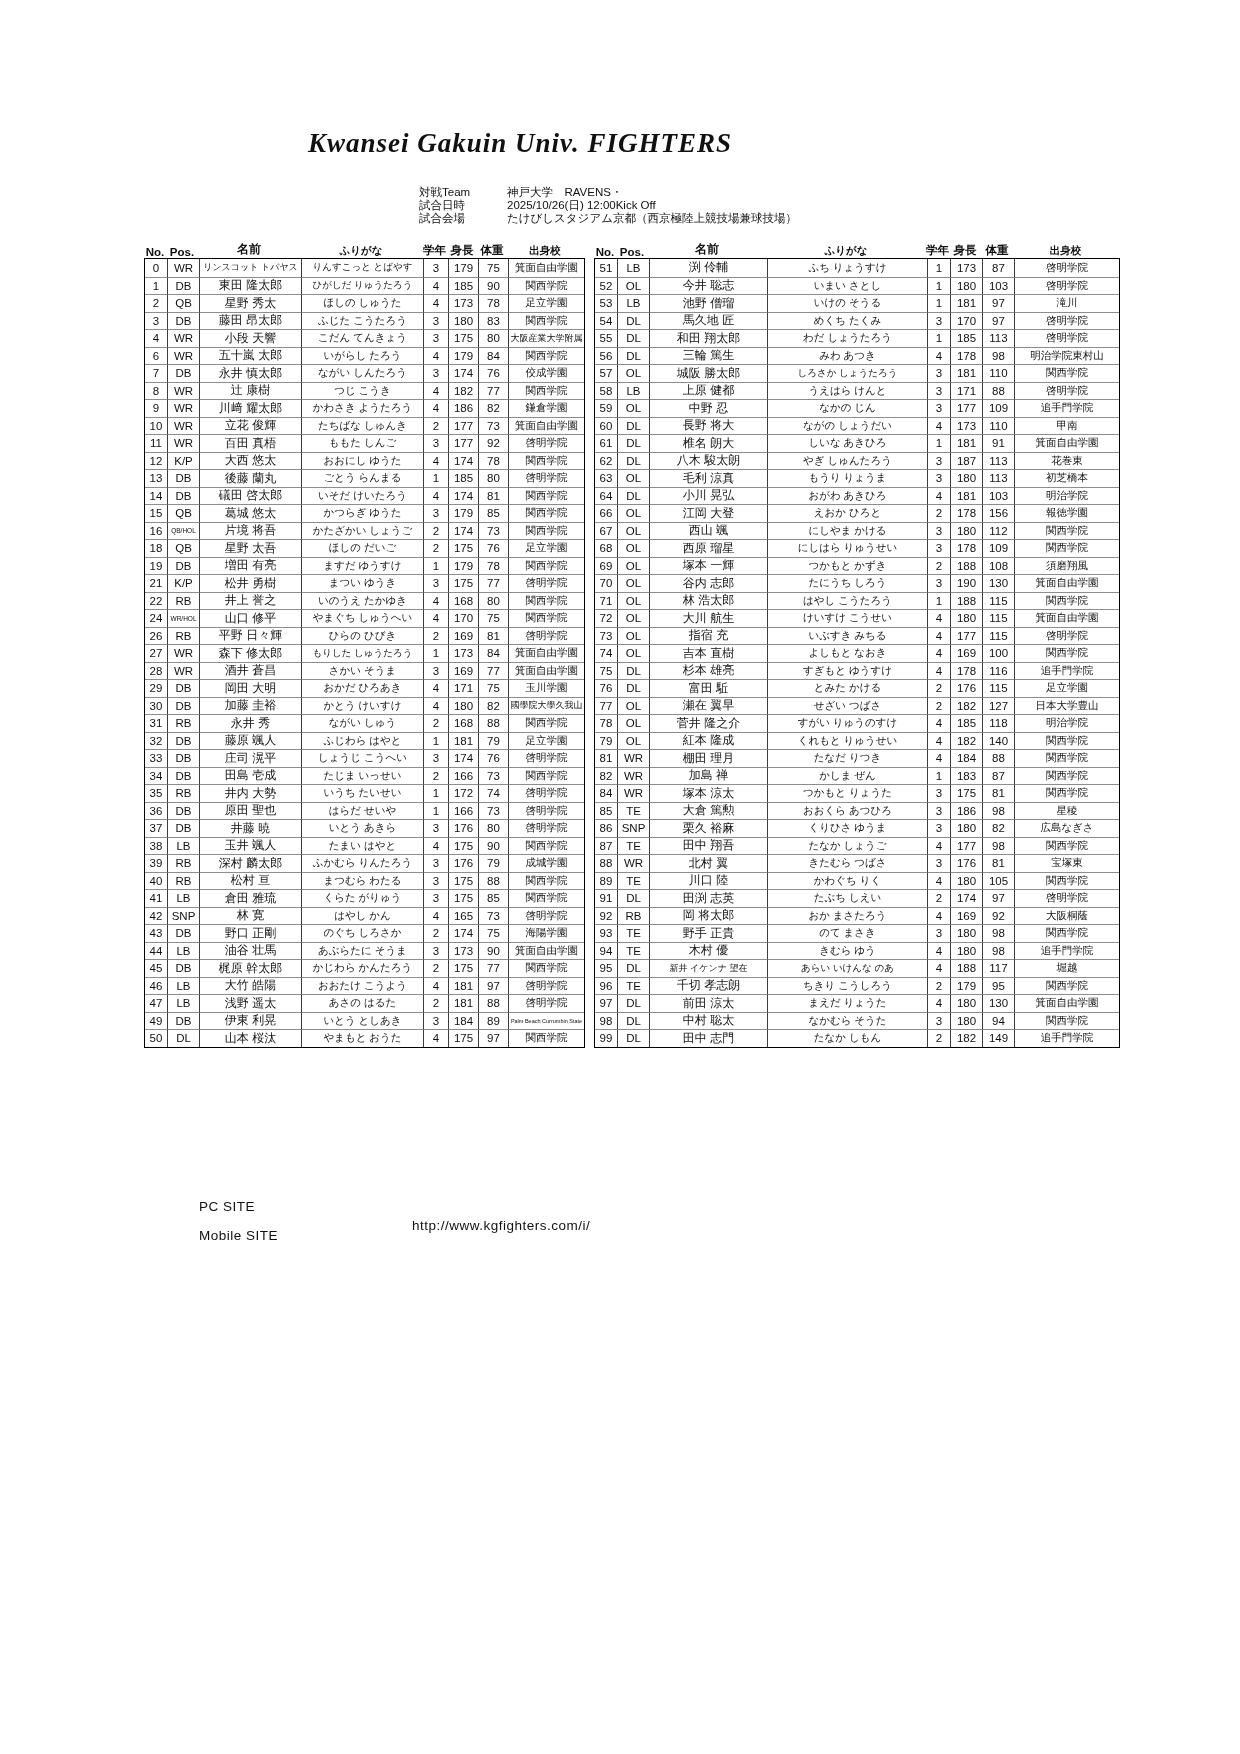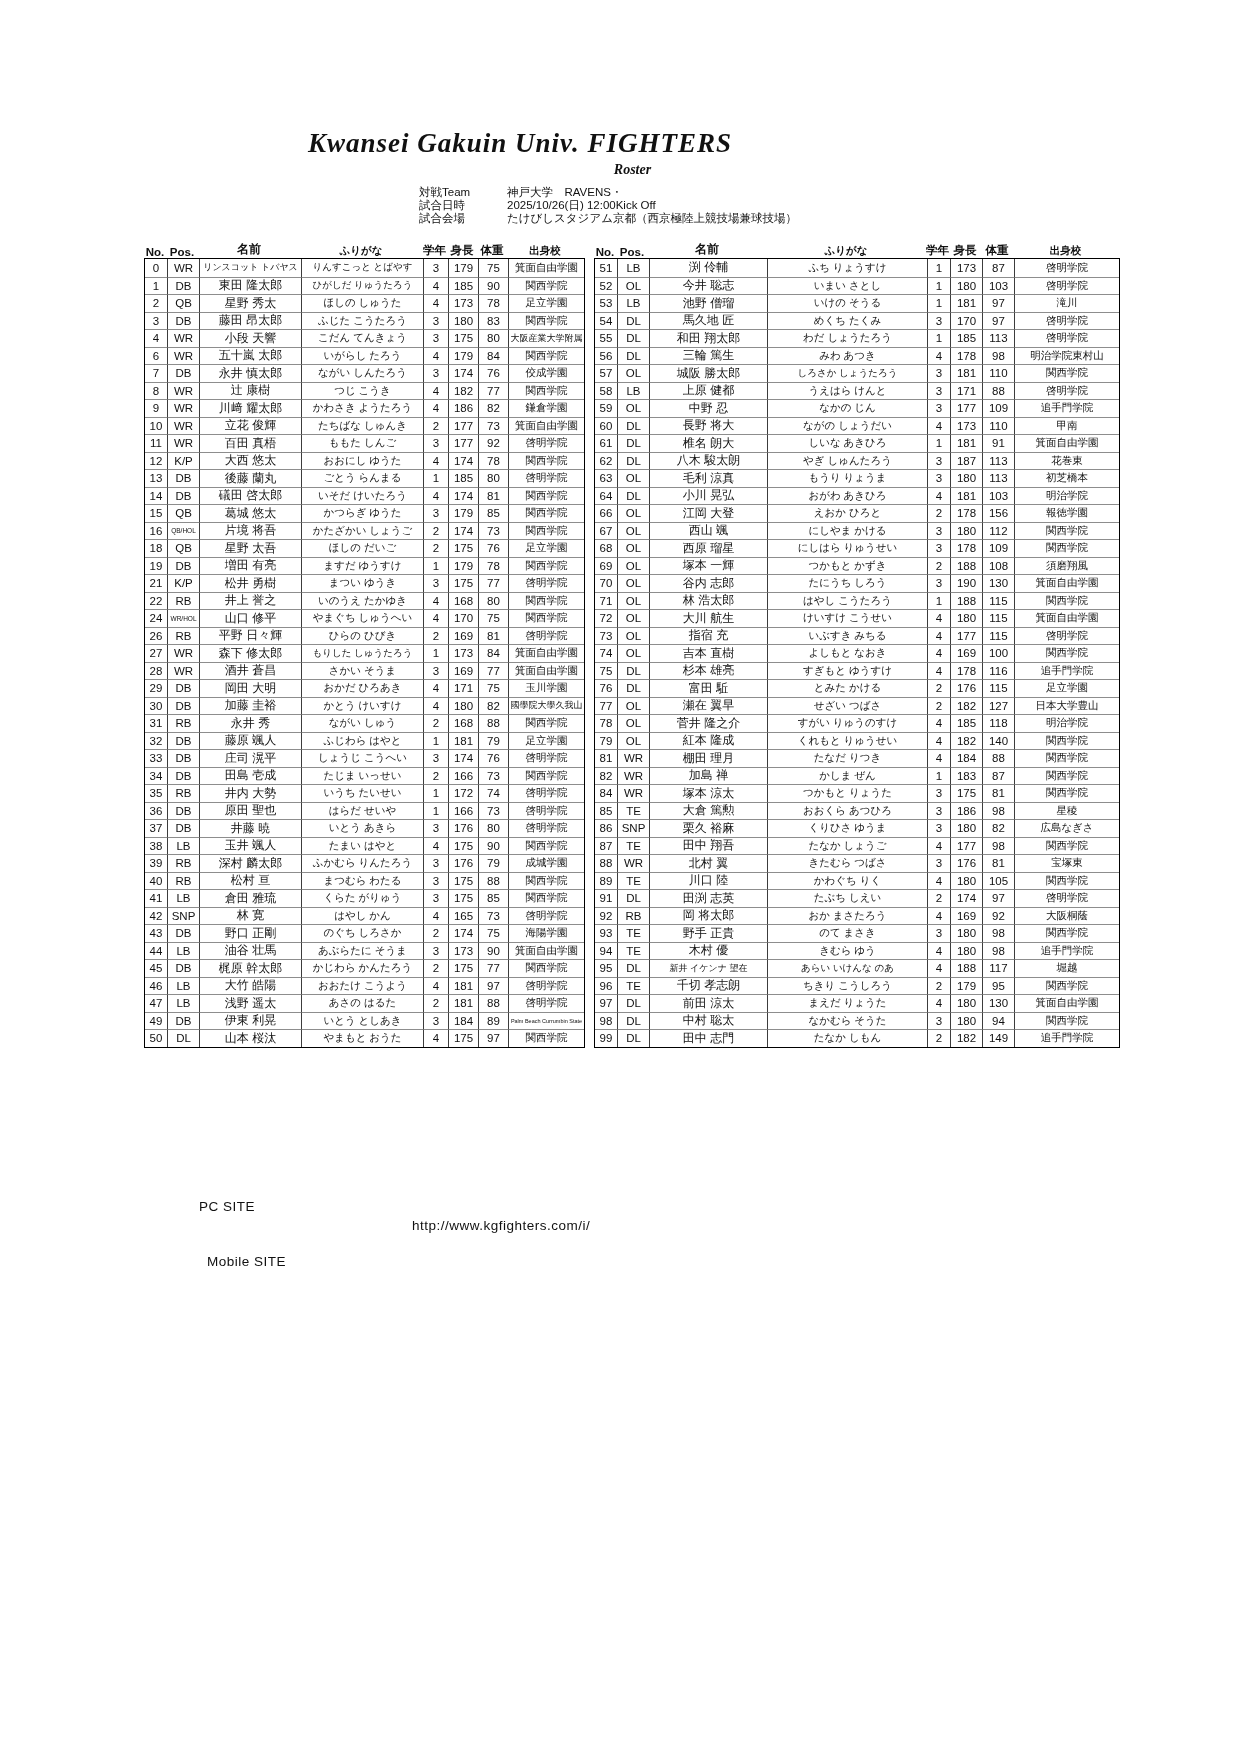--- a/index.html
+++ b/index.html
@@ -33,30 +33,29 @@
   .t-left .c-no{width:22px;} .t-left .c-pos{width:32px;} .t-left .c-name{width:102px;}
   .t-left .c-furigana{width:122px;} .t-left .c-year{width:25px;} .t-left .c-height{width:30px;}
   .t-left .c-weight{width:30px;} .t-left .c-school{width:76px;}
   
   .t-right .c-no{width:22px;} .t-right .c-pos{width:32px;} .t-right .c-name{width:118px;}
   .t-right .c-furigana{width:160px;} .t-right .c-year{width:23px;} .t-right .c-height{width:32px;}
   .t-right .c-weight{width:32px;} .t-right .c-school{width:105px;} .fs9{font-size:9px!important;text-align:right;}
   .fs95{font-size:9.5px!important;} .fs6{font-size:6.5px!important;} .fs55{font-size:5.5px!important;}
   .footer-line{position:absolute;font-size:13.5px;letter-spacing:0.5px;}
   #footer-pc{left:199px;top:1199px;}
-  #footer-mobile{left:199px;top:1254px;margin-left:8px;}
+  #footer-mobile{left:199px;top:1228px;}
   #footer-url{left:412px;top:1218px;}
 </style>
 </head>
 <body>
 
 <div class="page">
 
   <div class="title">Kwansei Gakuin Univ. FIGHTERS</div>
-  <div class="subtitle">Roster</div>
 
   <div class="matchinfo">
     <div class="iline">
       <span class="ilabel">対戦Team</span>
       <span class="ivalue">神戸大学　RAVENS・</span>
     </div>
     <div class="iline">
       <span class="ilabel">試合日時</span>
       <span class="ivalue">2025/10/26(日) 12:00Kick Off</span>
     </div>

